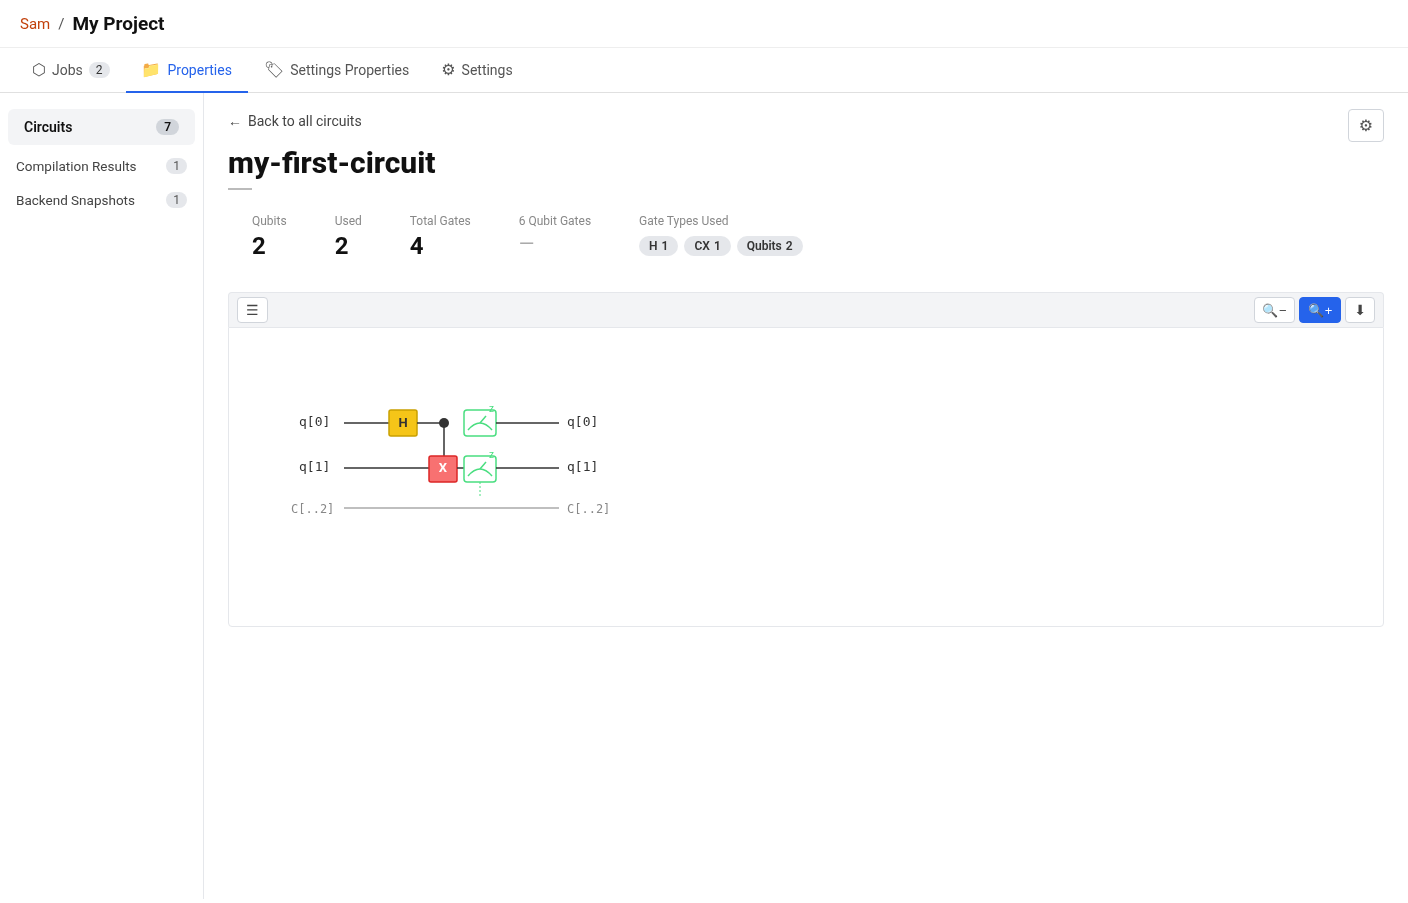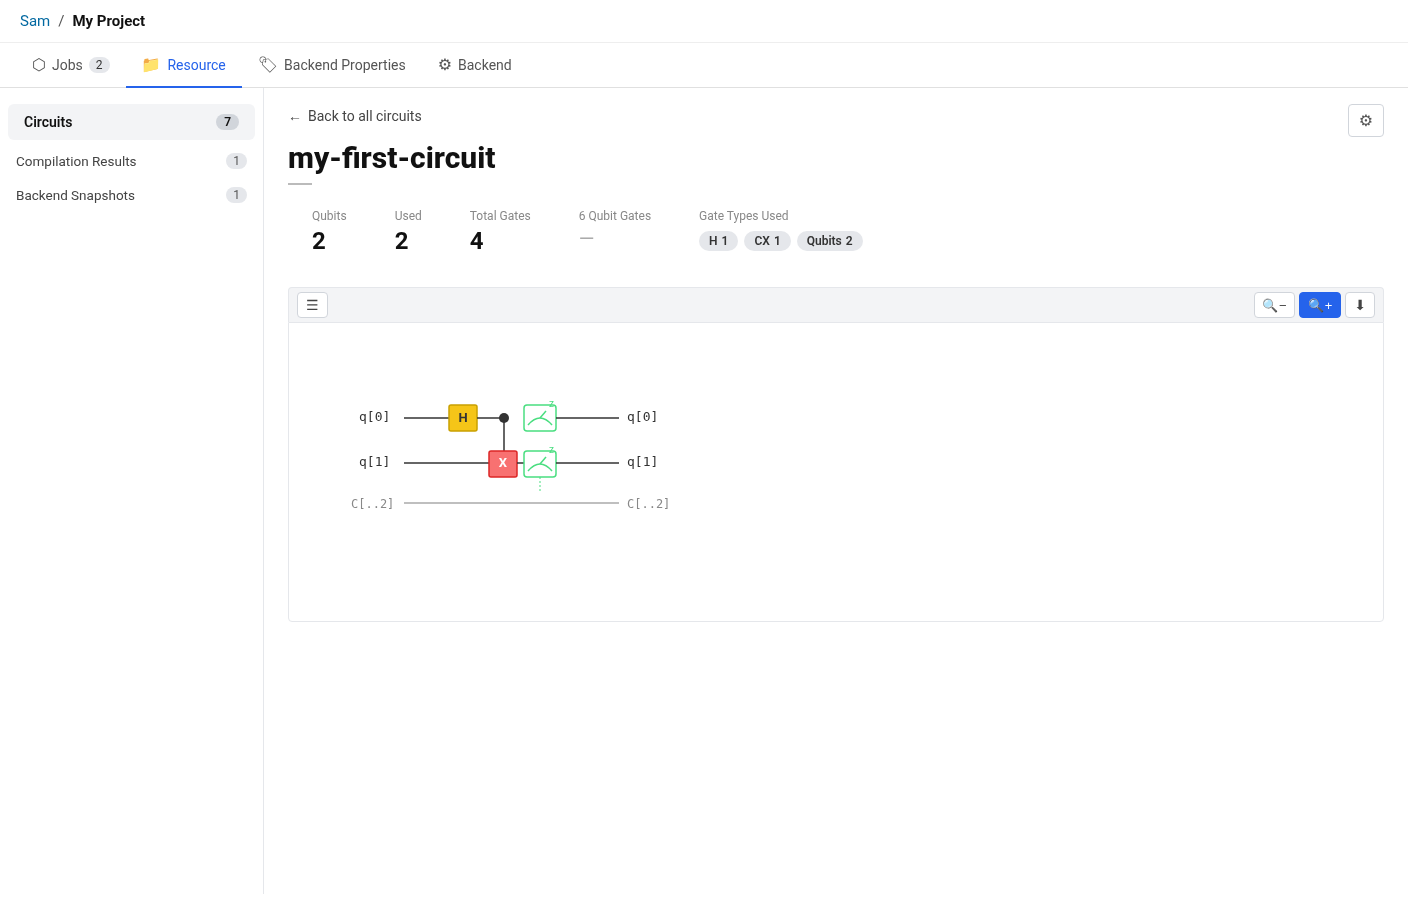--- a/index.html
+++ b/index.html
@@ -1,35 +1,35 @@
 <!DOCTYPE html>
 <html><head>
   <meta charset="utf-8">
   <style>
     * { box-sizing: border-box; margin: 0; padding: 0; }
     body { font-family: -apple-system, BlinkMacSystemFont, 'Segoe UI', Roboto, sans-serif; background: #fff; color: #111; font-size: 14px; }
 
     
     .header { padding: 12px 20px; display: flex; align-items: center; gap: 8px; border-bottom: 1px solid #eee; }
-    .breadcrumb-user { color: #0369a1; font-size: 15px; }
+    .breadcrumb-user { color: #c2410c; font-size: 15px; }
     .breadcrumb-sep { color: #555; font-size: 15px; }
-    .breadcrumb-project { font-weight: 700; font-size: 15px; color: #111; }
+    .breadcrumb-project { font-weight: 700; font-size: 19px; color: #111; }
 
     
     .nav-tabs { display: flex; align-items: center; gap: 0; padding: 0 16px; border-bottom: 1px solid #e0e0e0; }
     .nav-tab { display: flex; align-items: center; gap: 6px; padding: 12px 16px; cursor: pointer; color: #555; font-size: 14px; border-bottom: 2px solid transparent; margin-bottom: -1px; }
     .nav-tab.active { color: #2563eb; border-bottom: 2px solid #2563eb; }
     .nav-tab .badge { background: #e5e7eb; border-radius: 10px; padding: 1px 7px; font-size: 12px; color: #333; }
     .tab-icon { font-size: 16px; }
 
     
     .main-layout { display: flex; height: calc(100vh - 97px); }
 
     
-    .sidebar { width: 264px; border-right: 1px solid #e5e7eb; padding: 12px 0; flex-shrink: 0; }
+    .sidebar { width: 204px; border-right: 1px solid #e5e7eb; padding: 12px 0; flex-shrink: 0; }
     .sidebar-section-header { display: flex; justify-content: space-between; align-items: center; padding: 10px 16px; font-weight: 600; font-size: 14px; background: #f3f4f6; border-radius: 6px; margin: 4px 8px; }
     .sidebar-section-header .badge { background: #d1d5db; border-radius: 10px; padding: 1px 8px; font-size: 12px; }
     .sidebar-item { display: flex; justify-content: space-between; align-items: flex-end; padding: 9px 16px; cursor: pointer; color: #444; font-size: 13.5px; }
     .sidebar-item .badge { background: #e5e7eb; border-radius: 10px; padding: 1px 7px; font-size: 12px; color: #555; }
 
     
     .content { flex: 1; overflow-y: auto; padding: 20px 24px; position: relative; }
 
     
     .back-link { display: flex; align-items: center; gap: 6px; color: #444; font-size: 14px; cursor: pointer; margin-bottom: 16px; }
@@ -74,29 +74,29 @@
 </div>
 
 <div class="nav-tabs">
   <div class="nav-tab">
     <span class="tab-icon">⬡</span>
     <span>Jobs</span>
     <span class="badge">2</span>
   </div>
   <div class="nav-tab active">
     <span class="tab-icon">📁</span>
-    <span>Resource</span>
+    <span>Properties</span>
   </div>
   <div class="nav-tab">
     <span class="tab-icon">🏷</span>
-    <span>Backend Properties</span>
+    <span>Settings Properties</span>
   </div>
   <div class="nav-tab">
     <span class="tab-icon">⚙</span>
-    <span>Backend</span>
+    <span>Settings</span>
   </div>
 </div>
 
 <div class="main-layout">
 
   <div class="sidebar">
     <div class="sidebar-section-header">
       <span>Circuits</span>
       <span class="badge">7</span>
     </div>

